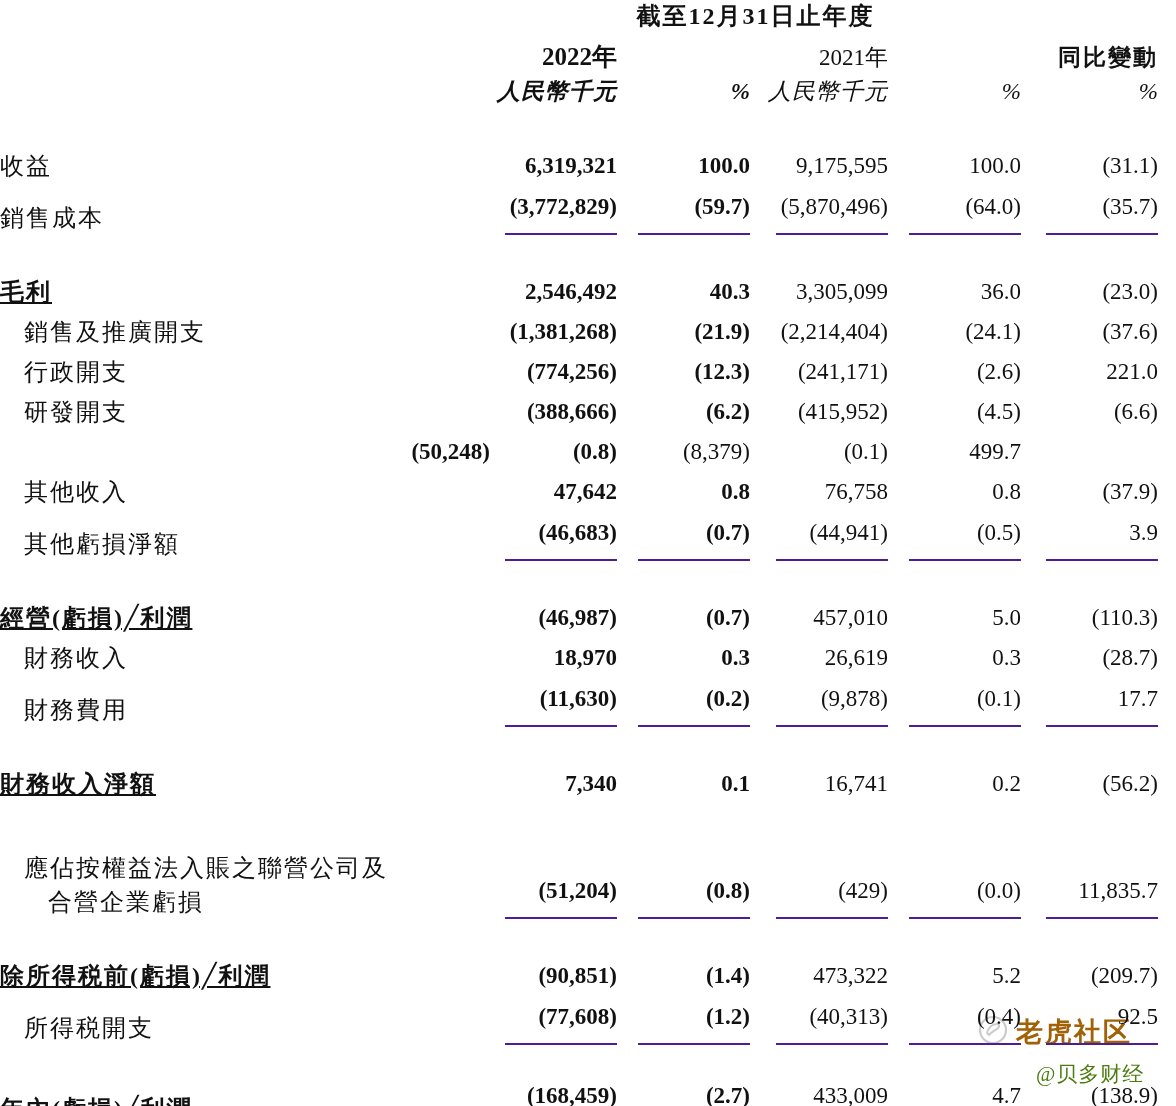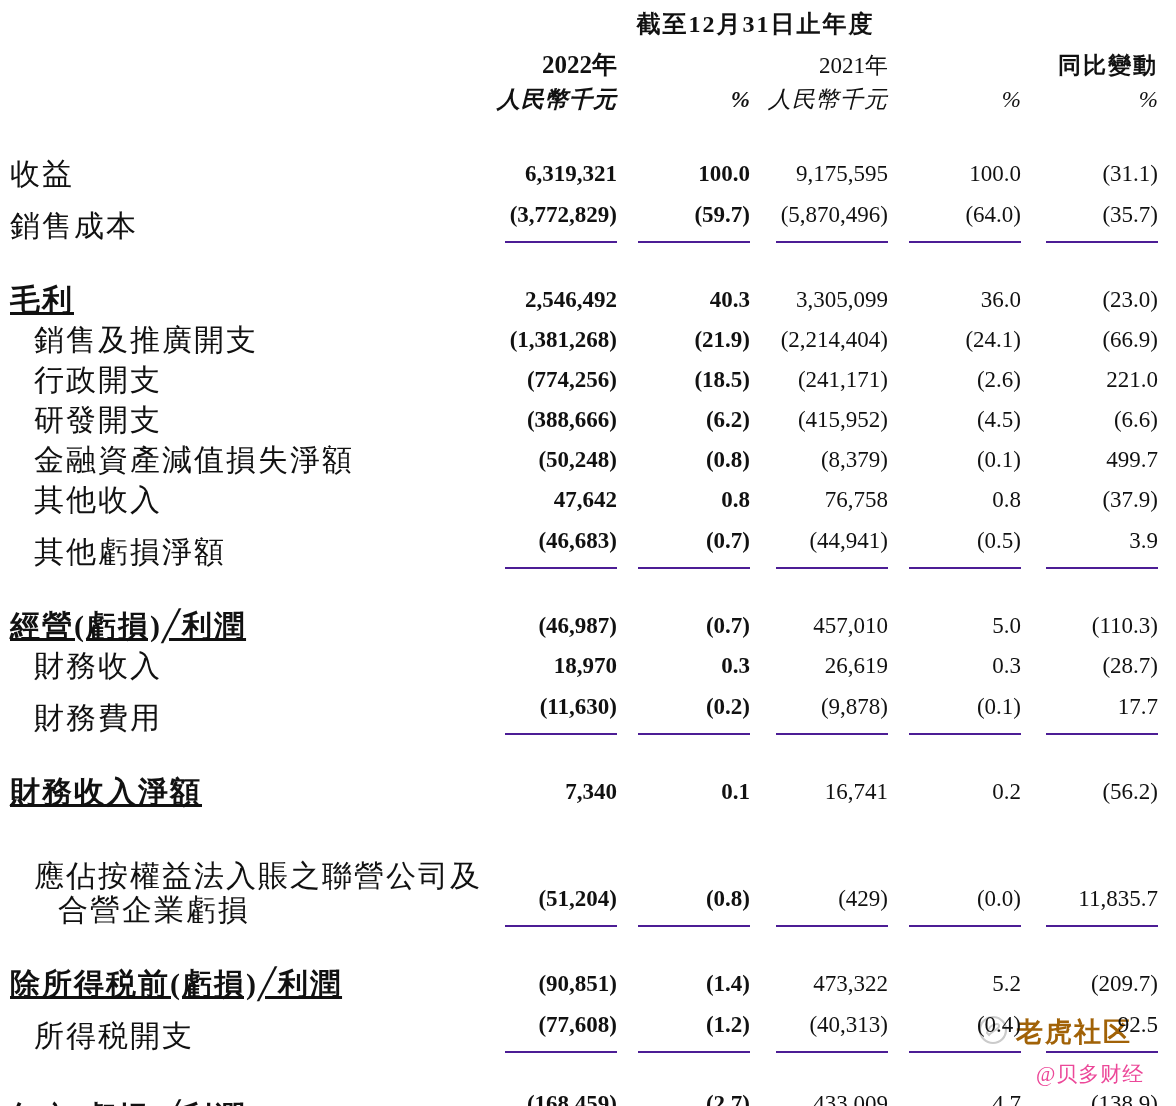--- a/index.html
+++ b/index.html
@@ -10,29 +10,29 @@
   }
   .sheet{position:relative;width:1176px;height:1106px;}
 
   
   .grid-row{
     display:grid;
     grid-template-columns:490px 127px 133px 138px 133px 137px;
     align-items:end;
   }
   .cell{white-space:nowrap;}
-  .label{font-size:30px;line-height:34px;padding-left:10px;letter-spacing:2px;}
+  .label{font-size:24px;line-height:34px;letter-spacing:2px;}
   .label.bold{font-weight:700;text-decoration:underline;}
   .label .ind1{padding-left:24px;display:block;}
   .label .ind2{padding-left:48px;display:block;}
   .num{text-align:right;font-size:23px;line-height:34px;}
   .num .v{display:inline-block;min-width:112px;text-align:right;}
   .col2022{font-weight:700;}
 
-  .title-row{position:relative;height:40px;padding-top:8px;}
+  .title-row{position:relative;height:40px;}
   .title{
     position:absolute;left:490px;width:531px;text-align:center;
     font-size:24px;font-weight:700;letter-spacing:2px;
   }
   .hdr{font-size:24px;line-height:34px;}
   .hdr .year-b{font-weight:700;font-size:25px;}
   .hdr .yoy-b{font-weight:700;letter-spacing:2px;}
   .hdr .unit{font-style:italic;letter-spacing:1px;}
   .hdr .unit.b{font-weight:700;}
   .hdr .pct{font-style:italic;}
@@ -51,21 +51,21 @@
     content:"";position:absolute;left:0;right:0;bottom:-10px;height:2px;background:#161616;
   }
   .gap{height:34px;}
 
   .watermark{
     position:absolute;right:8px;top:1014px;width:190px;
     color:#c9c9c9;z-index:0;
   }
   .wm-line1{display:flex;align-items:center;gap:8px;}
   .wm-text{font-size:27px;letter-spacing:2px;font-weight:700;color:#a16207;}
-  .wm-handle{font-size:21px;color:#ec4899;margin:10px 0 0 58px;letter-spacing:1px;}
+  .wm-handle{font-size:21px;color:#4d7c0f;margin:10px 0 0 58px;letter-spacing:1px;}
   .table-z{position:relative;z-index:1;}
 </style>
 </head>
 <body>
 
 <div class="sheet">
 
   <div class="watermark">
     <div class="wm-line1">
       <span>
@@ -135,49 +135,46 @@
     </div>
 
     <div class="grid-row row">
       <div class="cell label">
           <span class="ind1">銷售及推廣開支</span>
         </div>
       <div class="cell num col2022"><span class="v">(1,381,268)</span></div>
       <div class="cell num col2022"><span class="v">(21.9)</span></div>
       <div class="cell num"><span class="v">(2,214,404)</span></div>
       <div class="cell num"><span class="v">(24.1)</span></div>
-      <div class="cell num"><span class="v">(66.9)</span></div>
+      <div class="cell num"><span class="v">(37.6)</span></div>
     </div>
 
     <div class="grid-row row">
       <div class="cell label">
           <span class="ind1">行政開支</span>
         </div>
       <div class="cell num col2022"><span class="v">(774,256)</span></div>
-      <div class="cell num col2022"><span class="v">(18.5)</span></div>
+      <div class="cell num col2022"><span class="v">(12.3)</span></div>
       <div class="cell num"><span class="v">(241,171)</span></div>
       <div class="cell num"><span class="v">(2.6)</span></div>
       <div class="cell num"><span class="v">221.0</span></div>
     </div>
 
     <div class="grid-row row">
       <div class="cell label">
           <span class="ind1">研發開支</span>
         </div>
       <div class="cell num col2022"><span class="v">(388,666)</span></div>
       <div class="cell num col2022"><span class="v">(6.2)</span></div>
       <div class="cell num"><span class="v">(415,952)</span></div>
       <div class="cell num"><span class="v">(4.5)</span></div>
       <div class="cell num"><span class="v">(6.6)</span></div>
     </div>
 
     <div class="grid-row row">
-      <div class="cell label">
-          <span class="ind1">金融資產減值損失淨額</span>
-        </div>
       <div class="cell num col2022"><span class="v">(50,248)</span></div>
       <div class="cell num col2022"><span class="v">(0.8)</span></div>
       <div class="cell num"><span class="v">(8,379)</span></div>
       <div class="cell num"><span class="v">(0.1)</span></div>
       <div class="cell num"><span class="v">499.7</span></div>
     </div>
 
     <div class="grid-row row">
       <div class="cell label">
           <span class="ind1">其他收入</span>

